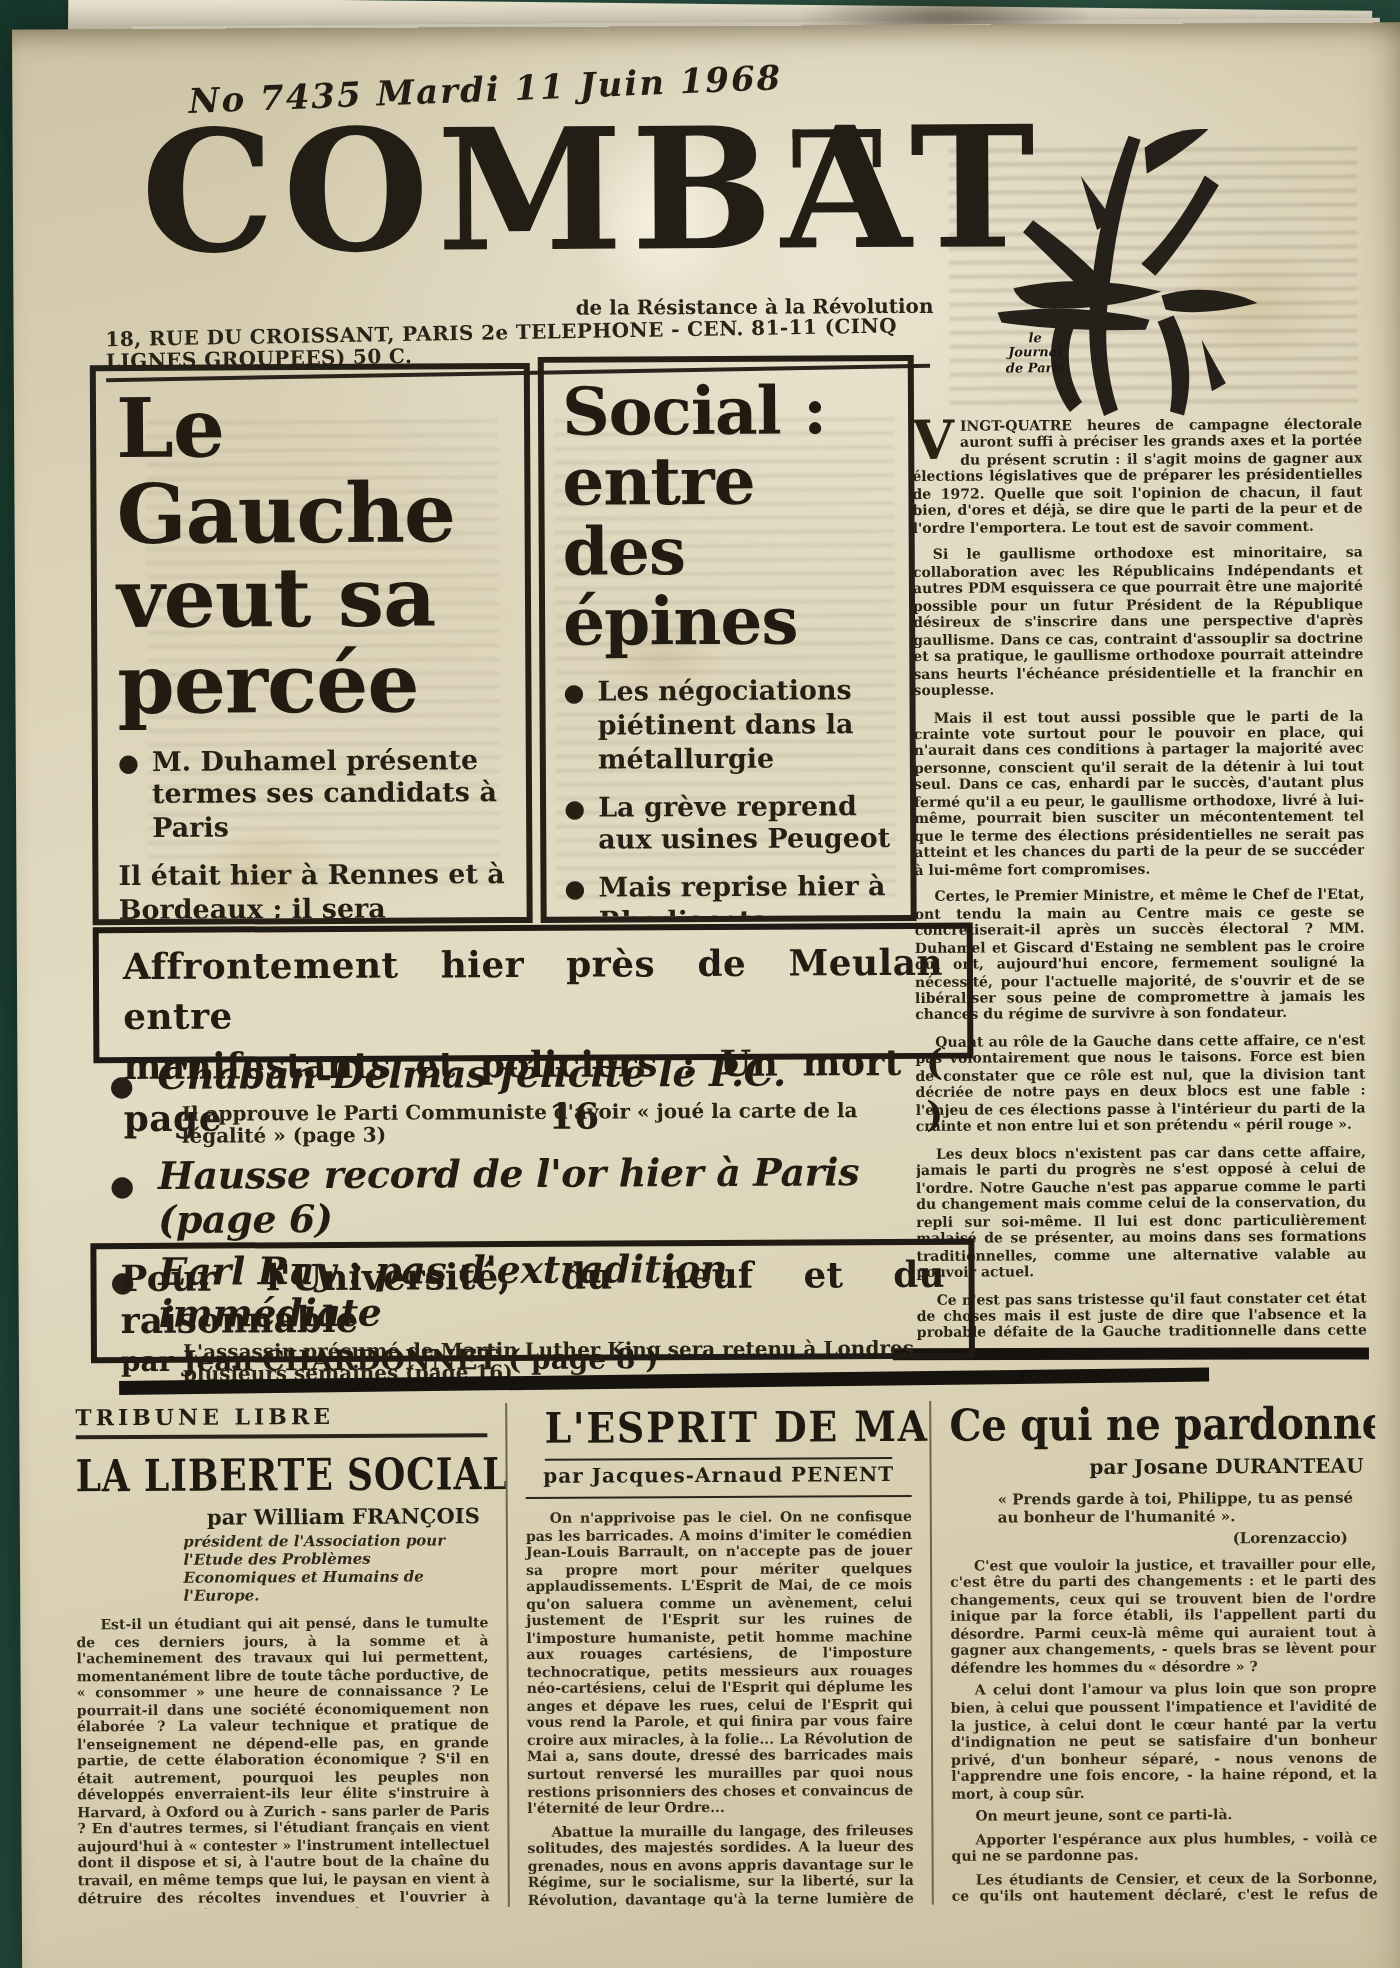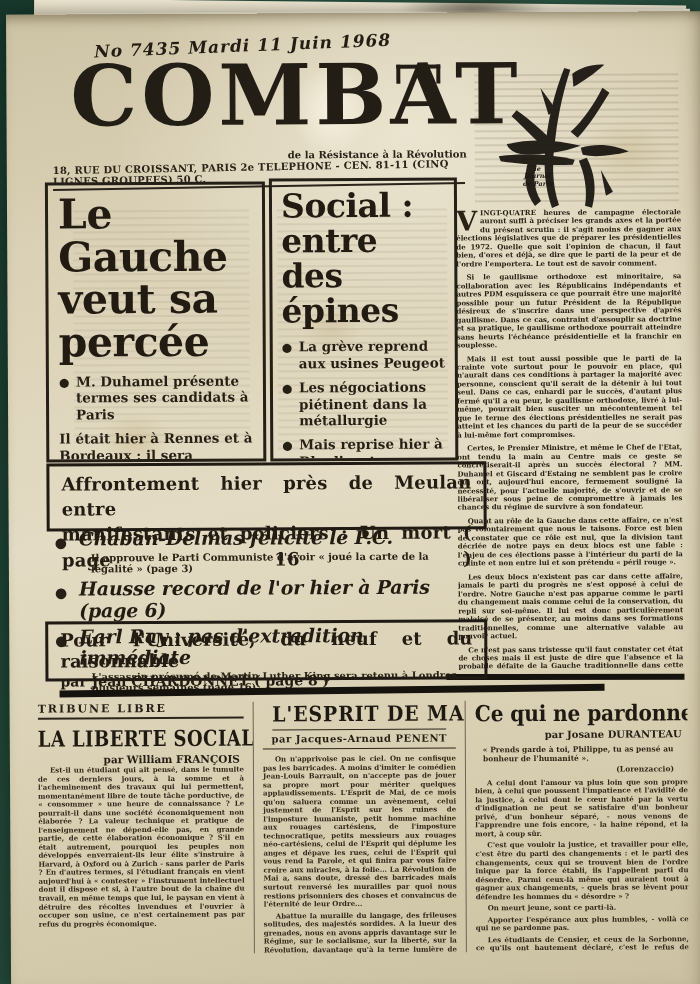--- a/index.html
+++ b/index.html
@@ -35,21 +35,21 @@
   .nameplate{position:absolute;left:64px;top:40px;font-size:84px;font-weight:bold;line-height:1;
     letter-spacing:4px;color:#221d15;}
   .t-bracket{position:absolute;left:390px;top:52px;width:36px;height:15px;
     border:4px solid #221d15;border-bottom:none;}
   .subtitle{position:absolute;left:252px;top:136px;width:208px;text-align:right;
     font-size:10px;font-weight:bold;color:#2a2318;}
   .address{position:absolute;left:46px;top:148px;width:412px;font-size:10px;font-weight:bold;
     letter-spacing:.2px;border-bottom:2px solid #2a241c;padding-bottom:2px;transform:rotate(-.7deg);color:#2a2318;}
   .emblem{position:absolute;left:476px;top:48px;width:172px;height:162px;}
   .emblem svg{position:absolute;inset:0;}
-  .emblem-caption{position:absolute;left:40px;top:106px;font-size:6.5px;font-style:italic;font-weight:bold;
+  .emblem-caption{position:absolute;left:20px;top:106px;font-size:6.5px;font-style:italic;font-weight:bold;
     line-height:1.15;white-space:pre-line;text-align:center;color:#1c1812;}
 
   
   .hl-box{position:absolute;border:3px solid #241f17;padding:8px 10px;box-sizing:border-box;overflow:hidden;}
   .box-centre{left:38px;top:168px;width:220px;height:280px;}
   .box-social{left:262px;top:165px;width:188px;height:283px;padding:8px 9px;}
   .hl-title{font-weight:bold;color:#211b12;letter-spacing:-.5px;}
   .box-centre .hl-title{font-size:41px;line-height:1.04;}
   .box-social .hl-title{font-size:33px;line-height:1.06;}
   .hl-bullets{margin-top:9px;}
@@ -102,21 +102,21 @@
   .trib-affil{font-size:7.5px;font-style:italic;font-weight:bold;width:72%;margin:0 4px 6px auto;
     line-height:1.2;color:#32291a;}
   .esprit-title{font-size:21px;font-weight:bold;letter-spacing:1px;text-align:center;
     transform:scaleX(.9);transform-origin:center;white-space:nowrap;color:#1f1a11;
     border-bottom:1.5px solid #2a241a;padding-bottom:3px;}
   .esprit-byline{text-align:center;font-size:10px;font-weight:bold;letter-spacing:.5px;
     border-bottom:1.5px solid #2a241a;padding:3px 0 4px;margin-bottom:6px;color:#241e13;}
   .pard-title{font-size:22px;font-weight:bold;letter-spacing:-.2px;transform:scaleX(.92);
     transform-origin:left;white-space:nowrap;color:#1f1a11;}
   .pard-byline{text-align:right;font-size:10px;font-weight:bold;margin:3px 6px 5px 0;color:#241e13;}
-  .pard-quote{font-size:7.5px;font-weight:bold;margin:0 8px 1px 8px;line-height:1.25;color:#32291a;}
+  .pard-quote{font-size:7.5px;font-weight:bold;margin:0 8px 1px 24px;line-height:1.25;color:#32291a;}
   .pard-source{text-align:right;font-size:7.5px;font-weight:bold;margin:0 14px 5px 0;color:#32291a;}
 </style>
 </head>
 <body>
 
 <div class="photo">
   <div class="edge-strip edge1"></div>
   <div class="edge-strip edge2"></div>
   <div class="edge-smudge"></div>
 
@@ -168,25 +168,25 @@
         </div>
 
       </div>
     </div>
 
     <div class="hl-box box-social">
       <div class="hl-title">Social : entre des épines</div>
       <div class="hl-bullets">
         <div class="hl-bullet with-dot">
           <span class="dot"></span>
+          <span>Les négociations piétinent dans la métallurgie</span>
+        </div>
+        <div class="hl-bullet with-dot">
+          <span class="dot"></span>
           <span>La grève reprend aux usines Peugeot</span>
-        </div>
-        <div class="hl-bullet with-dot">
-          <span class="dot"></span>
-          <span>Les négociations piétinent dans la métallurgie</span>
         </div>
         <div class="hl-bullet with-dot">
           <span class="dot"></span>
           <span>Mais reprise hier à Rhodiaceta-Besançon et ce matin à Sud-Aviation (page 5)</span>
         </div>
       </div>
     </div>
 
     <div class="editorial">
       <p class="first"><span class="dropcap">V</span><span>INGT-QUATRE heures de campagne électorale auront suffi à préciser les grands axes et la portée du présent scrutin : il s'agit moins de gagner aux élections législatives que de préparer les présidentielles de 1972. Quelle que soit l'opinion de chacun, il faut bien, d'ores et déjà, se dire que le parti de la peur et de l'ordre l'emportera. Le tout est de savoir comment.</span></p>
@@ -226,39 +226,40 @@
       <div class="uni-line1">Pour l'Université, du neuf et du raisonnable</div>
       <div class="uni-line2">par Jean CHARDONNET  ( page 8 )</div>
     </div>
     <div class="main-rule"></div>
 
     <div class="bottom">
       <div class="bcol bcol1">
         <div class="kicker">TRIBUNE LIBRE</div>
         <div class="trib-title">LA LIBERTE SOCIALE</div>
         <div class="trib-byline">par William FRANÇOIS</div>
+        <div class="trib-affil">président de l'Association pour l'Etude des Problèmes Economiques et Humains de l'Europe.</div>
         <p>Est-il un étudiant qui ait pensé, dans le tumulte de ces derniers jours, à la somme et à l'acheminement des travaux qui lui permettent, momentanément libre de toute tâche porductive, de « consommer » une heure de connaissance ? Le pourrait-il dans une société économiquement non élaborée ? La valeur technique et pratique de l'enseignement ne dépend-elle pas, en grande partie, de cette élaboration économique ? S'il en était autrement, pourquoi les peuples non développés enverraient-ils leur élite s'instruire à Harvard, à Oxford ou à Zurich - sans parler de Paris ? En d'autres termes, si l'étudiant français en vient aujourd'hui à « contester » l'instrument intellectuel dont il dispose et si, à l'autre bout de la chaîne du travail, en même temps que lui, le paysan en vient à détruire des récoltes invendues et l'ouvrier à occuper son usine, ce n'est certainement pas par refus du progrès économique.</p>
 
       </div>
 
       <div class="bcol bcol2">
         <div class="esprit-title">L'ESPRIT DE MAI</div>
         <div class="esprit-byline">par Jacques-Arnaud PENENT</div>
         <p>On n'apprivoise pas le ciel. On ne confisque pas les barricades. A moins d'imiter le comédien Jean-Louis Barrault, on n'accepte pas de jouer sa propre mort pour mériter quelques applaudissements. L'Esprit de Mai, de ce mois qu'on saluera comme un avènement, celui justement de l'Esprit sur les ruines de l'imposture humaniste, petit homme machine aux rouages cartésiens, de l'imposture technocratique, petits messieurs aux rouages néo-cartésiens, celui de l'Esprit qui déplume les anges et dépave les rues, celui de l'Esprit qui vous rend la Parole, et qui finira par vous faire croire aux miracles, à la folie... La Révolution de Mai a, sans doute, dressé des barricades mais surtout renversé les murailles par quoi nous restions prisonniers des choses et convaincus de l'éternité de leur Ordre...</p>
         <p>Abattue la muraille du langage, des frileuses solitudes, des majestés sordides. A la lueur des grenades, nous en avons appris davantage sur le Régime, sur le socialisme, sur la liberté, sur la Révolution, davantage qu'à la terne lumière de nos anciens jours.</p>
 
       </div>
 
       <div class="bcol bcol3">
         <div class="pard-title">Ce qui ne pardonne pas</div>
         <div class="pard-byline">par Josane DURANTEAU</div>
         <div class="pard-quote">« Prends garde à toi, Philippe, tu as pensé au bonheur de l'humanité ».</div>
         <div class="pard-source">(Lorenzaccio)</div>
+        <p>C'est que vouloir la justice, et travailler pour elle, c'est être du parti des changements : et le parti des changements, ceux qui se trouvent bien de l'ordre inique par la force établi, ils l'appellent parti du désordre. Parmi ceux-là même qui auraient tout à gagner aux changements, - quels bras se lèvent pour défendre les hommes du « désordre » ?</p>
         <p>A celui dont l'amour va plus loin que son propre bien, à celui que poussent l'impatience et l'avidité de la justice, à celui dont le cœur hanté par la vertu d'indignation ne peut se satisfaire d'un bonheur privé, d'un bonheur séparé, - nous venons de l'apprendre une fois encore, - la haine répond, et la mort, à coup sûr.</p>
-        <p>C'est que vouloir la justice, et travailler pour elle, c'est être du parti des changements : et le parti des changements, ceux qui se trouvent bien de l'ordre inique par la force établi, ils l'appellent parti du désordre. Parmi ceux-là même qui auraient tout à gagner aux changements, - quels bras se lèvent pour défendre les hommes du « désordre » ?</p>
         <p>On meurt jeune, sont ce parti-là.</p>
         <p>Apporter l'espérance aux plus humbles, - voilà ce qui ne se pardonne pas.</p>
         <p>Les étudiants de Censier, et ceux de la Sorbonne, ce qu'ils ont hautement déclaré, c'est le refus de leurs propres privilèges, c'est le refus d'être une pépinière de « cadres » pour leurs frères d'avance</p>
 
       </div>
     </div>
   </div>
 </div>
 
 </body></html>

